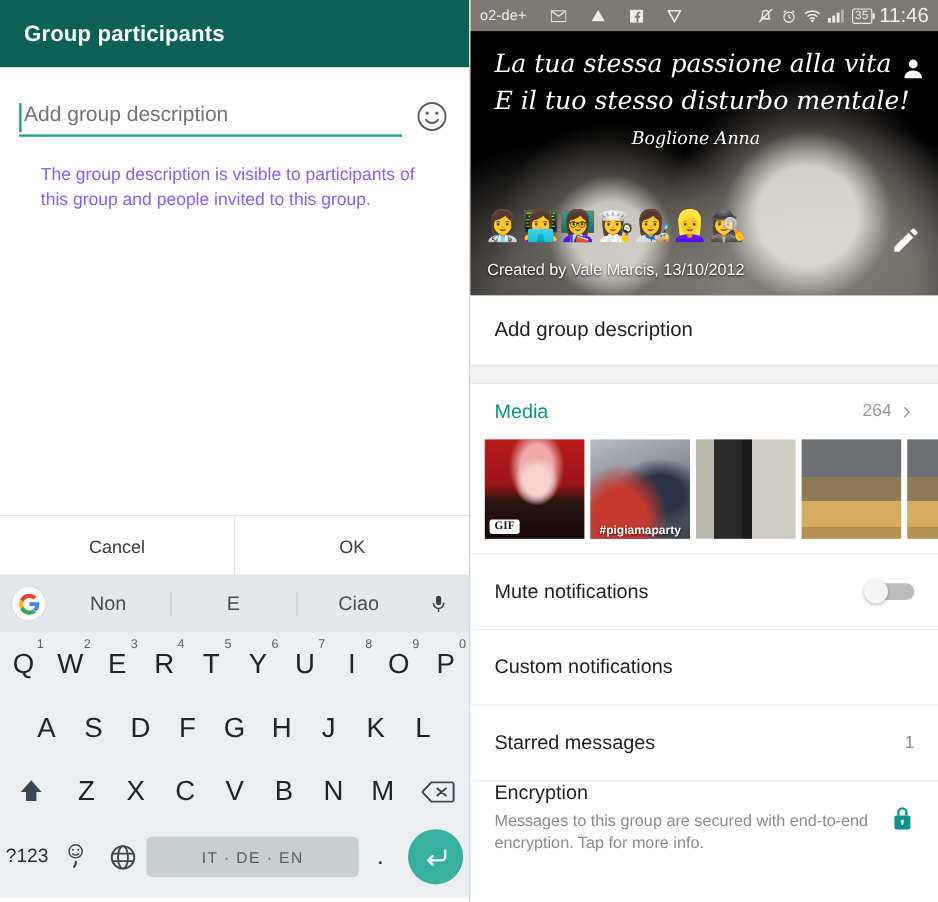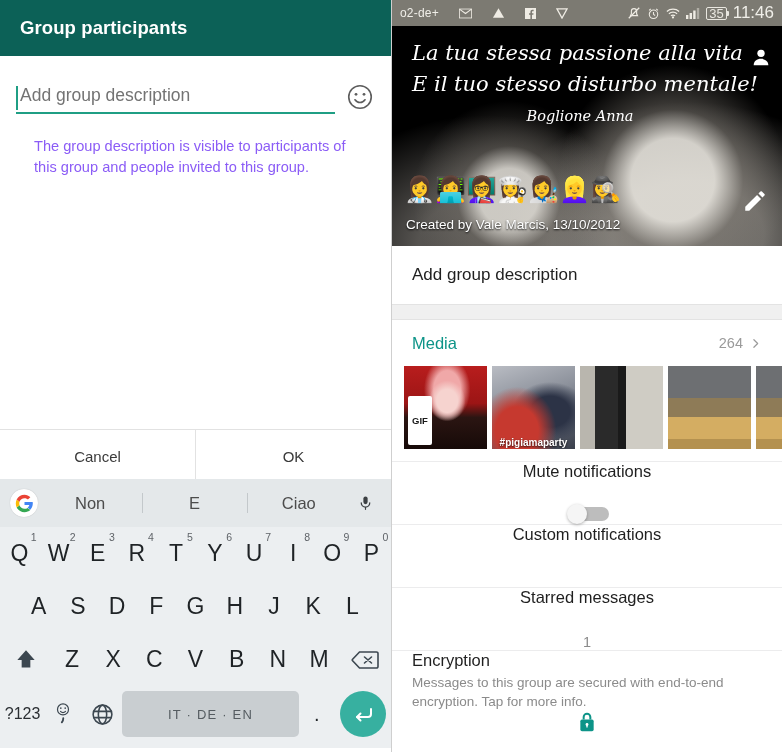--- a/index.html
+++ b/index.html
@@ -153,21 +153,21 @@
   .kb-row.row3 { padding: 0 0px; }
   .key.mod { flex: 1.25; }
   .kb-row.row4 { height: 56px; }
   .key.sym { flex: 1.05; font-size: 16px; color: #2b2f33; }
   .key.comma { flex: 0.85; }
   .key.globe { flex: 0.95; }
   .key.space {
     flex: 4.1;
     background: #c9ced1;
     border-radius: 5px;
-    height: 46px;
+    height: 34px;
     font-size: 13px;
     letter-spacing: 1.2px;
     color: #555c61;
   }
   .key.period { flex: 0.85; font-size: 20px; }
   .key.enter { flex: 1.3; }
   .enter-circle {
     width: 46px; height: 46px;
     border-radius: 50%;
     background: #37b0a0;
@@ -190,21 +190,21 @@
     color: #f0efe9;
     font-size: 11.5px;
   }
   .sb-left { display: flex; align-items: center; gap: 20px; }
   .sb-carrier { font-size: 12px; letter-spacing: .2px; }
   .sb-icon { display: inline-flex; align-items: center; }
   .sb-right { margin-left: auto; display: flex; align-items: center; gap: 6px; }
   .sb-batt {
     border: 1.5px solid #e9e7e0;
     border-radius: 2px;
-    font-size: 13px;
+    font-size: 10px;
     padding: 0px 2px;
     line-height: 11px;
     position: relative;
     color:#e9e7e0;
   }
   .sb-batt::after{
     content:""; position:absolute; right:-3px; top:3px;
     width:2px; height:5px; background:#e9e7e0; border-radius:0 1px 1px 0;
   }
   .sb-time { font-size: 17px; }
@@ -325,43 +325,43 @@
     background:
       linear-gradient(180deg, #6d6f72 0 38%, #8e7b57 38% 62%, #d4ad62 62% 88%, #b4914f 88% 100%);
   }
   .thumb-badge {
     position: absolute;
     left: 4px; bottom: 4px;
     background: #fff;
     color: #1a1a1a;
     font-size: 9.5px;
     font-weight: bold;
-    padding: 19px 4px;
+    padding: 1px 4px;
     border-radius: 2px;
+    font-family: Liberation Serif, serif;
   }
   .thumb-caption {
     position: absolute;
     left: 0; right: 0; bottom: 1px;
     text-align: center;
     color: #fff;
     font-size: 10px;
     font-weight: bold;
     text-shadow: 0 1px 2px rgba(0,0,0,.8);
     white-space: nowrap;
     overflow: hidden;
   }
 
   .list-row {
     min-height: 63px;
     display: flex; align-items: center;
     padding: 0 20px;
     border-top: 1px solid #ececed;
     background: #fff;
     cursor: pointer;
-    flex-direction: column;
   }
   .list-main { flex: 1; }
   .list-title { font-size: 16.5px; color: #1f1f1f; }
   .list-sub {
     font-size: 13.5px;
     color: #8b8b8b;
     line-height: 19px;
     margin-top: 3px;
   }
   .list-value { font-size: 14.5px; color: #8b8b8b; }

